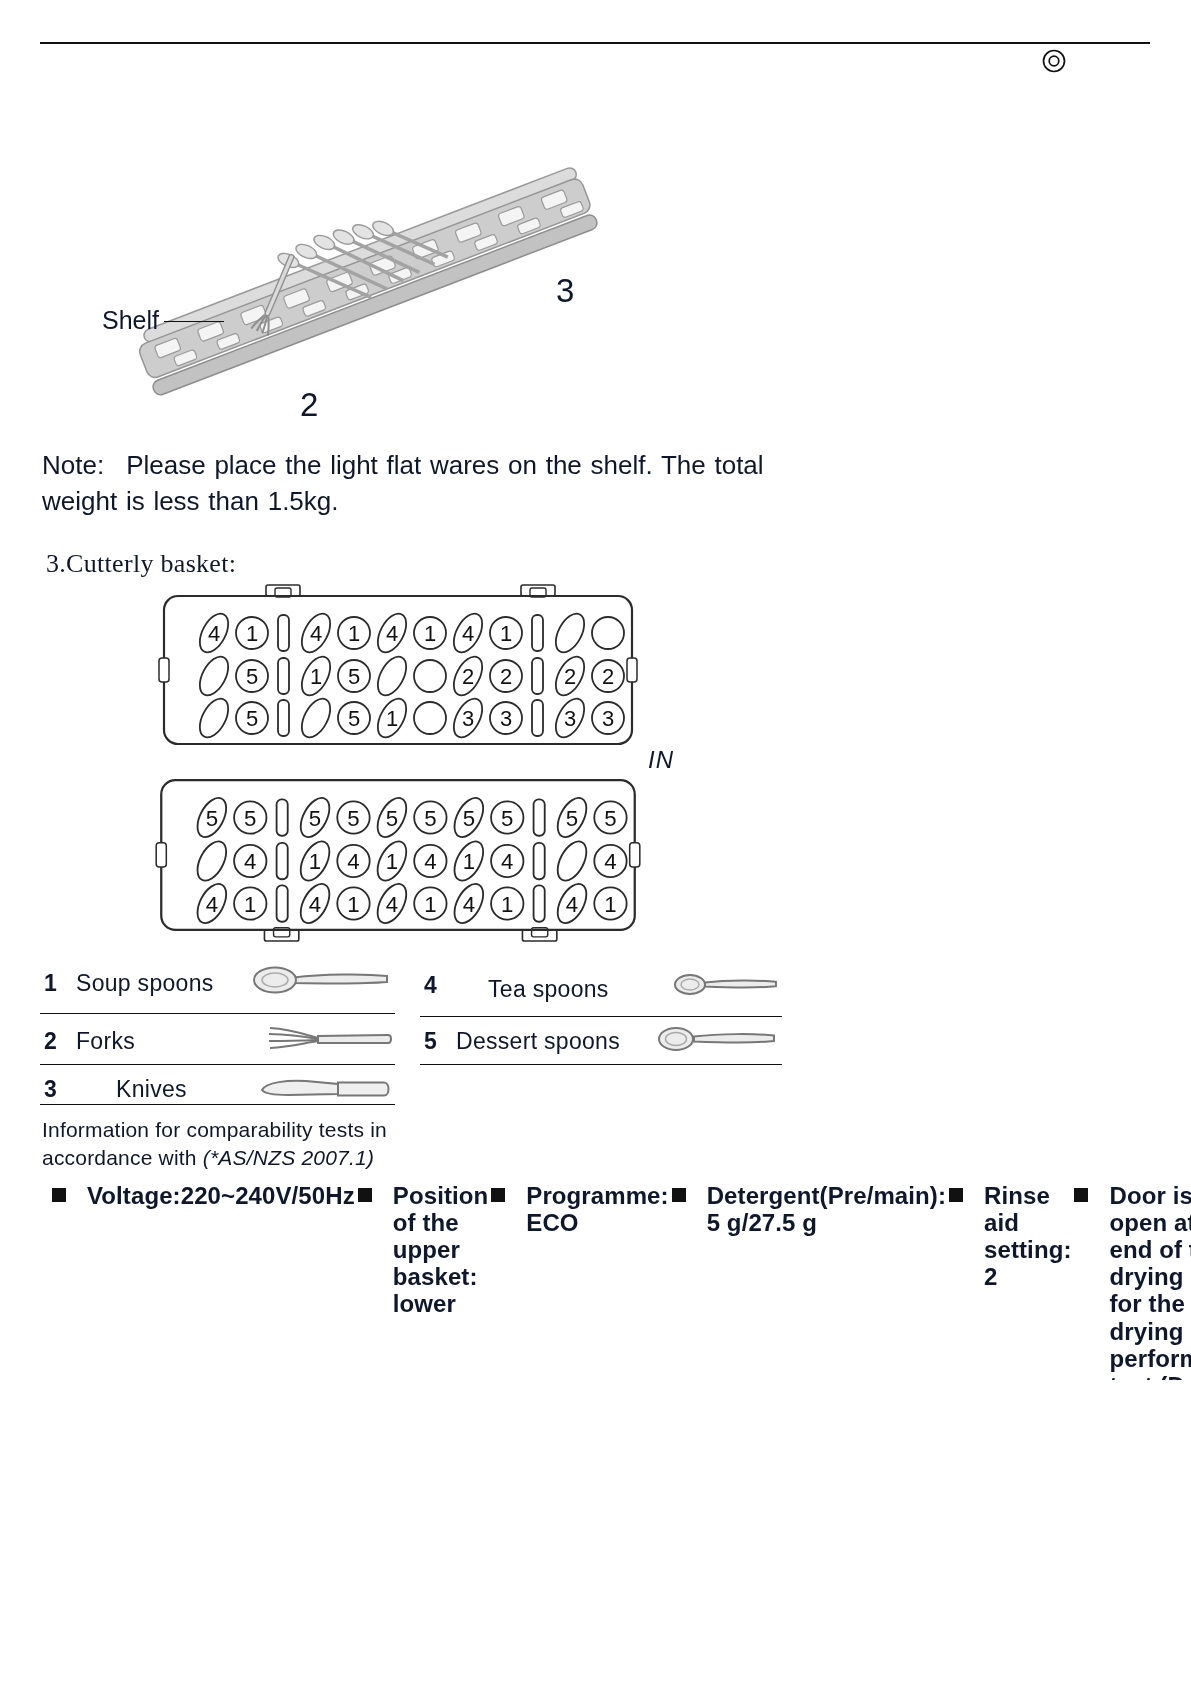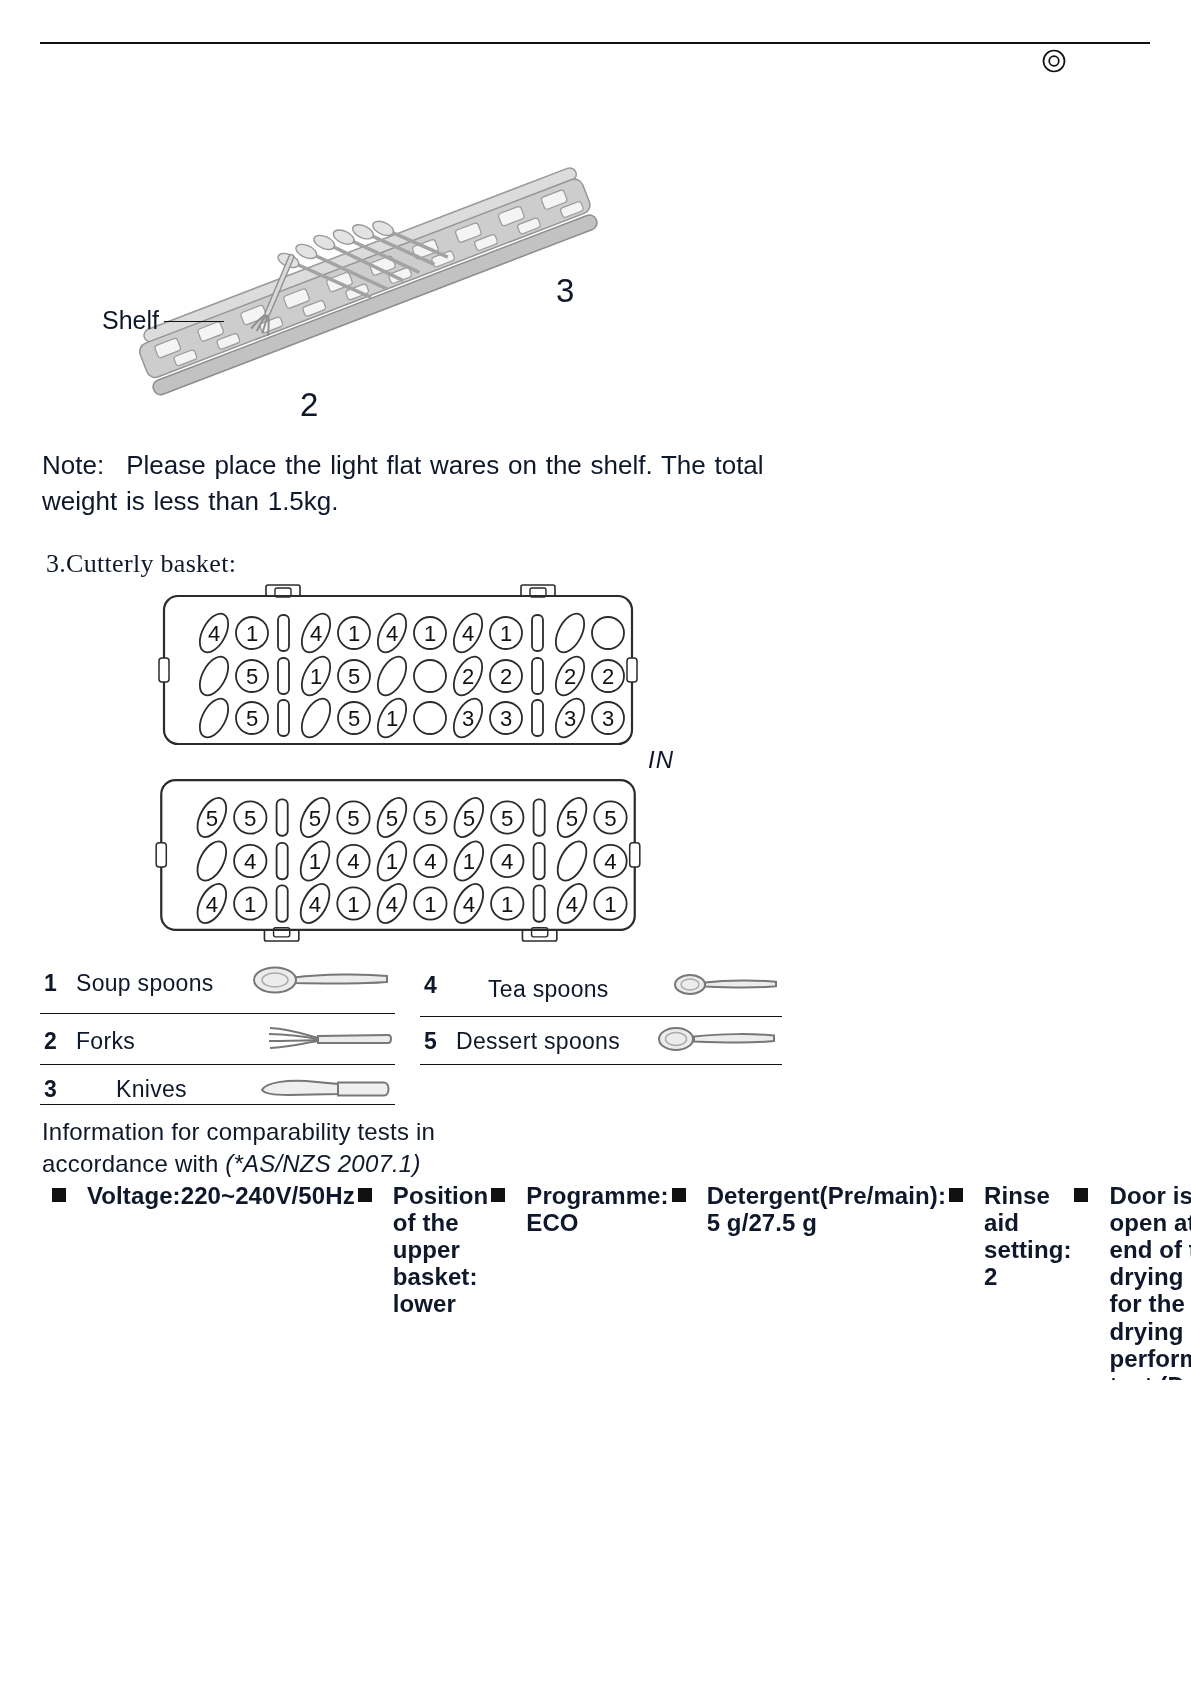--- a/index.html
+++ b/index.html
@@ -9,21 +9,21 @@
   .rule{border-top:2px solid #111;height:0;}
   .thinline{border-top:1.8px solid #111;height:0;}
   .shelf-label{font-size:25px;}
   .callout{font-size:33px;}
   .note{font-size:26px;line-height:1.38;word-spacing:1.5px;width:730px;}
   .note .note-word{margin-right:22px;}
   .heading{font-size:26px;letter-spacing:0.3px;font-family:Liberation Serif, serif;}
   .in-label{font-size:24px;font-style:italic;letter-spacing:1px;}
   .legend-num{font-size:23px;font-weight:700;}
   .legend-label{font-size:23px;letter-spacing:0.3px;}
-  .info-intro{font-size:24px;line-height:1.32;width:440px;letter-spacing:0.2px;}
+  .info-intro{font-size:21px;line-height:1.32;width:440px;letter-spacing:0.2px;}
   .info-intro .it{font-style:italic;}
   .bullets{display:flex;flex-direction:row;gap:3px;width:680px;}
   .bullet-row{display:flex;gap:21px;}
   .bullet-sq{width:14px;height:14px;background:#111;margin-top:6px;flex:none;}
   .bullet-text{font-size:24px;font-weight:700;line-height:1.13;max-width:600px;letter-spacing:0.1px;}
   svg text{font-family:"Liberation Sans",sans-serif;}
 </style>
 </head>
 <body>
 

